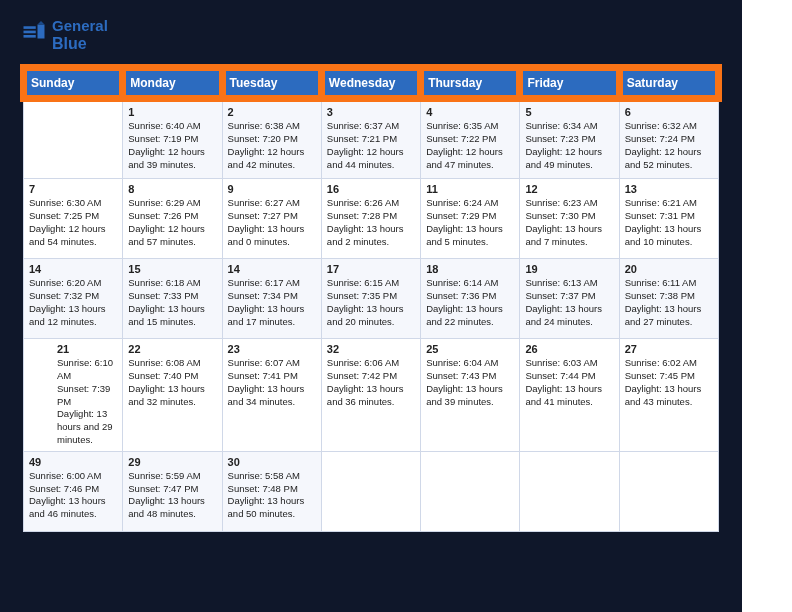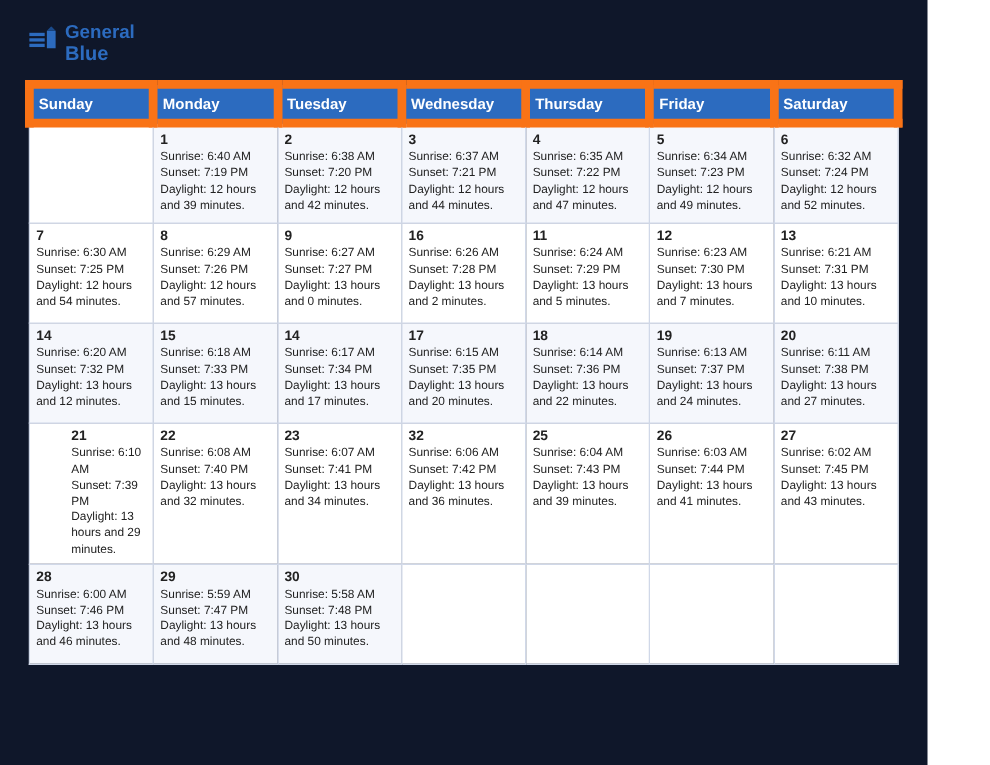--- a/index.html
+++ b/index.html
@@ -234,21 +234,21 @@
             <div class="day-num">26</div>
             <div class="cell-content">Sunrise: 6:03 AM<br>Sunset: 7:44 PM<br>Daylight: 13 hours and 41 minutes.</div>
           </td>
           <td style="background: rgb(255, 255, 255);">
             <div class="day-num">27</div>
             <div class="cell-content">Sunrise: 6:02 AM<br>Sunset: 7:45 PM<br>Daylight: 13 hours and 43 minutes.</div>
           </td>
         </tr>
         <tr>
           <td style="background: rgb(245, 247, 252);">
-            <div class="day-num">28</div>
+            <div class="day-num">49</div>
             <div class="cell-content">Sunrise: 6:00 AM<br>Sunset: 7:46 PM<br>Daylight: 13 hours and 46 minutes.</div>
           </td>
           <td style="background: rgb(245, 247, 252);">
             <div class="day-num">29</div>
             <div class="cell-content">Sunrise: 5:59 AM<br>Sunset: 7:47 PM<br>Daylight: 13 hours and 48 minutes.</div>
           </td>
           <td style="background: rgb(245, 247, 252);">
             <div class="day-num">30</div>
             <div class="cell-content">Sunrise: 5:58 AM<br>Sunset: 7:48 PM<br>Daylight: 13 hours and 50 minutes.</div>
           </td>

